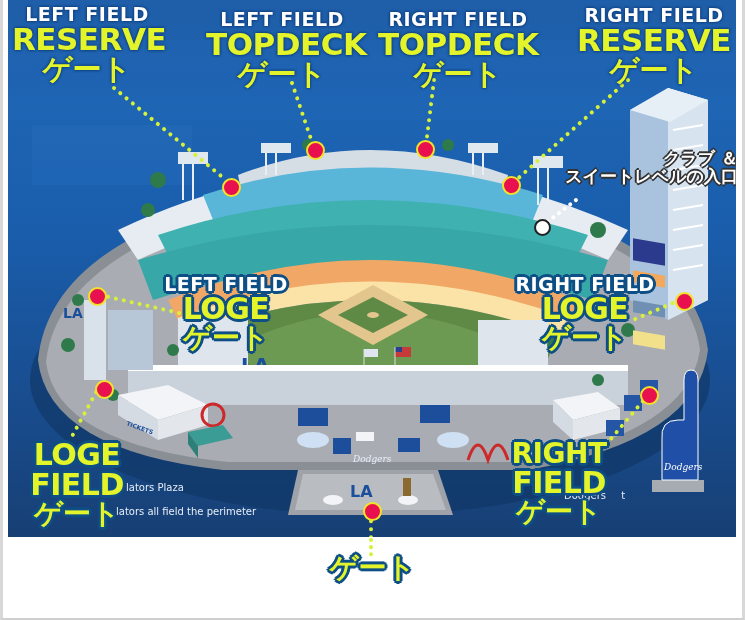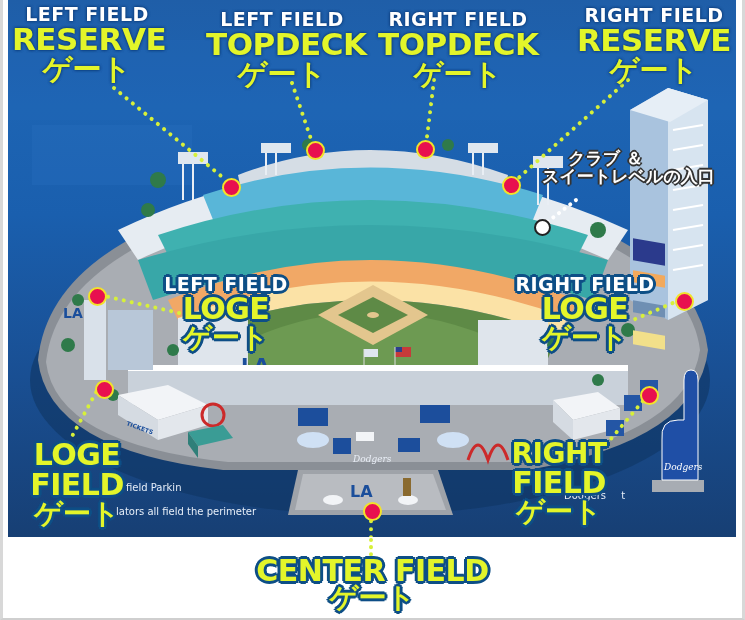--- a/index.html
+++ b/index.html
@@ -9,21 +9,21 @@
        background:linear-gradient(180deg,#1f5ea8 0%,#1d64b3 20%,#1a5fae 40%,#194f93 70%,#173f74 100%);}
   .map svg{position:absolute;left:0;top:0;}
   .label{position:absolute;text-align:center;line-height:1;font-weight:bold;}
   .lw{color:#ffffff;font-size:19px;letter-spacing:0.5px;text-shadow:0 0 3px #0b3a78,0 0 3px #0b3a78;}
   .ly{color:#e3f52a;font-size:31px;letter-spacing:-0.5px;text-shadow:0 0 3px #0b3a78,0 0 3px #0b3a78;text-align:center;}
   .ljp{color:#e3f52a;font-size:29px;text-shadow:0 0 3px #0b3a78,0 0 3px #0b3a78;font-family:Liberation Serif, serif;}
   .outlined{ -webkit-text-stroke:0; text-shadow:
       2px 0 0 #0e4f86,-2px 0 0 #0e4f86,0 2px 0 #0e4f86,0 -2px 0 #0e4f86,
       2px 2px 0 #0e4f86,-2px -2px 0 #0e4f86,2px -2px 0 #0e4f86,-2px 2px 0 #0e4f86,
       3px 0 0 #0e4f86,-3px 0 0 #0e4f86,0 3px 0 #0e4f86,0 -3px 0 #0e4f86;}
-  .club{position:absolute;color:#ffffff;font-weight:bold;font-size:17px;line-height:1.05;text-align:left;
+  .club{position:absolute;color:#ffffff;font-weight:bold;font-size:17px;line-height:1.05;text-align:right;
       text-shadow:2px 0 0 #333,-2px 0 0 #333,0 2px 0 #333,0 -2px 0 #333,1px 1px 0 #333,-1px -1px 0 #333;}
   .plaza{position:absolute;color:#e6eef8;font-size:10px;}
   .gate-dot{position:absolute;width:15px;height:15px;border-radius:50%;background:#e8104f;border:2px solid #f2e22a;box-sizing:content-box;}
   .white-dot{position:absolute;width:13px;height:13px;border-radius:50%;background:#ffffff;border:2px solid #222;}
 </style>
 </head>
 <body>
 
 <div class="frame"></div>
 
@@ -212,21 +212,21 @@
     <div class="lw outlined" style="font-size:19px;">LEFT FIELD</div>
     <div class="ly outlined" style="font-size:30px;">LOGE</div>
     <div class="ljp outlined" style="font-size:28px;">ゲート</div>
   </div>
   <div class="label" style="left:502px;top:275px;width:150px;">
     <div class="lw outlined" style="font-size:19px;">RIGHT FIELD</div>
     <div class="ly outlined" style="font-size:30px;">LOGE</div>
     <div class="ljp outlined" style="font-size:28px;">ゲート</div>
   </div>
 
-  <div class="plaza" style="left:118px;top:482px;">field Parkin</div>
+  <div class="plaza" style="left:118px;top:482px;">lators Plaza</div>
   <div class="plaza" style="left:108px;top:506px;">lators all field the perimeter</div>
   <div class="plaza" style="left:556px;top:490px;">
     <span>Dodgers</span>
     <span style="margin-left:12px;">t</span>
   </div>
 
   <div class="label" style="left:14px;top:440px;width:110px;">
     <div class="ly outlined" style="font-size:30px;">LOGE</div>
     <div class="ly outlined" style="font-size:30px;">FIELD</div>
     <div class="ljp outlined" style="font-size:28px;">ゲート</div>
@@ -236,15 +236,14 @@
     <div class="ly outlined" style="font-size:30px;">FIELD</div>
     <div class="ljp outlined" style="font-size:28px;">ゲート</div>
   </div>
 </div>
 
 <svg width="745" height="620" style="position:absolute;left:0;top:0;pointer-events:none;">
   <line x1="371" y1="540" x2="371" y2="555" stroke="#d7f03a" stroke-width="4" stroke-linecap="round" stroke-dasharray="0.1 7"></line>
 </svg>
 
 <div class="label" style="left:240px;top:556px;width:265px;">
-  <div class="ly outlined" style="font-size:30px;">CENTER FIELD</div>
   <div class="ljp outlined" style="font-size:28px;margin-top:-2px;">ゲート</div>
 </div>
 
 </body></html>

